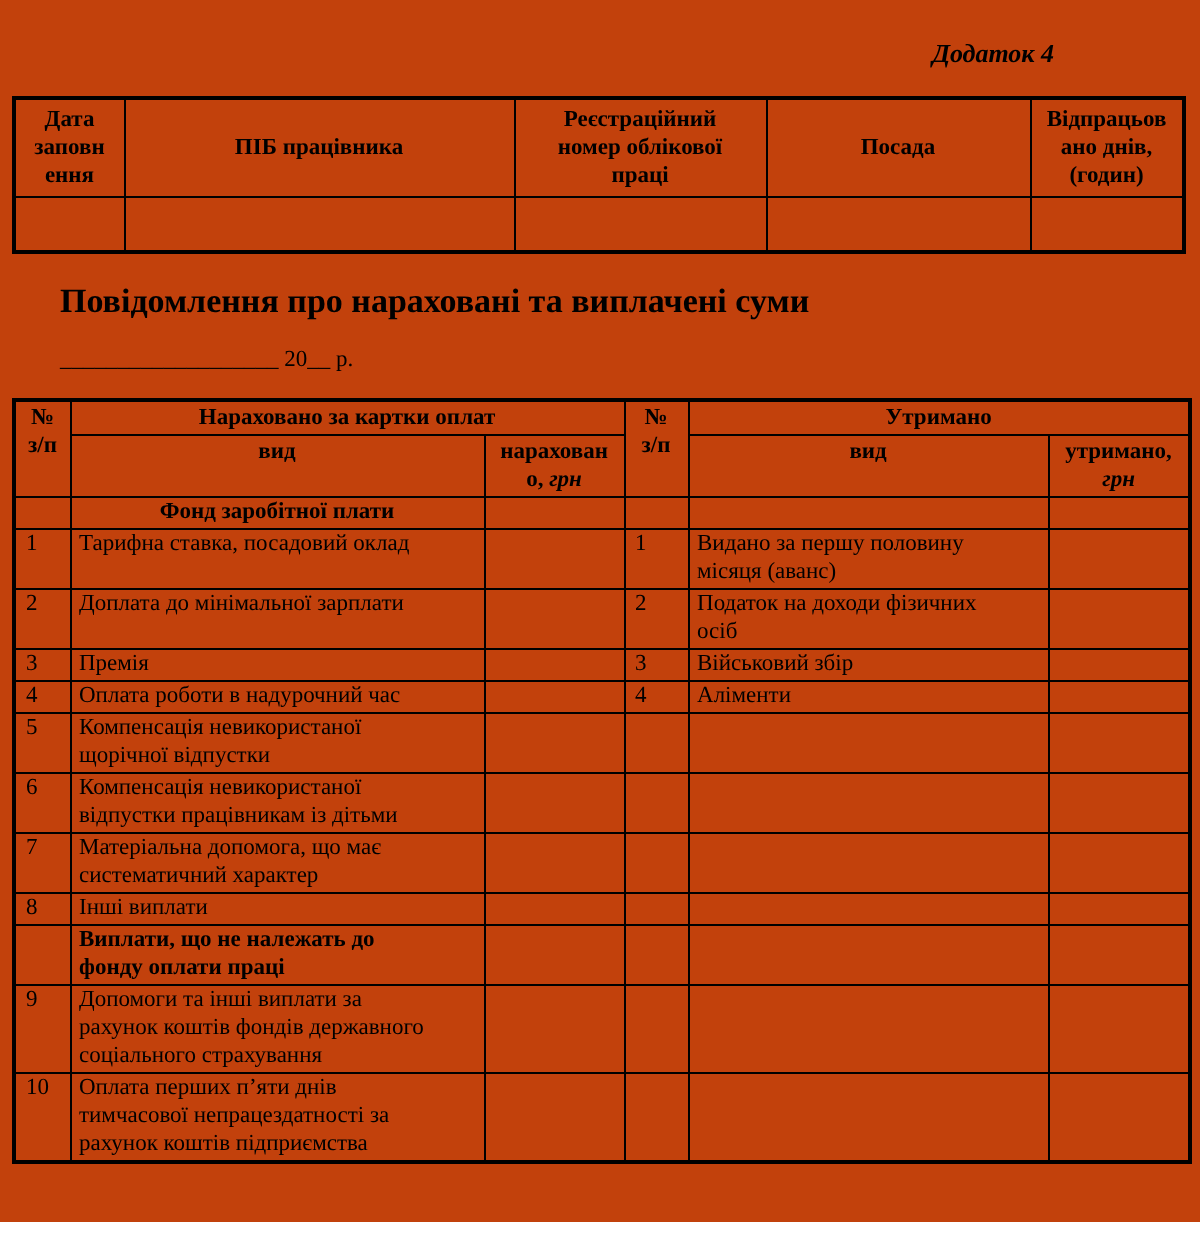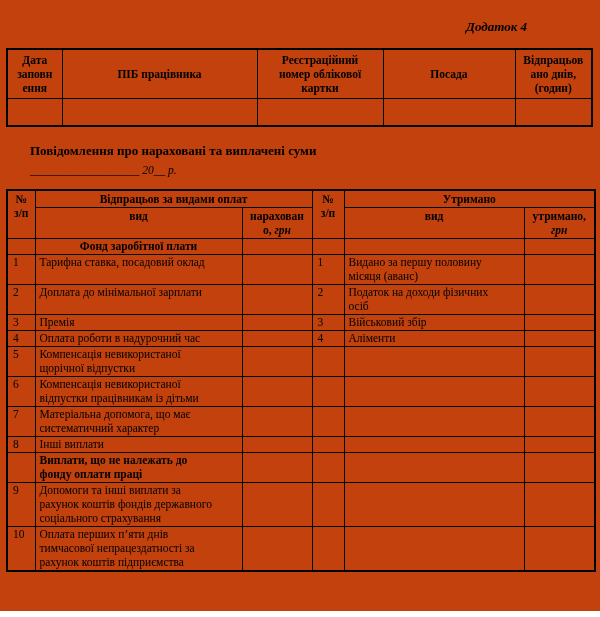--- a/index.html
+++ b/index.html
@@ -34,22 +34,22 @@
   .t1 th, .t1 td, .t2 th, .t2 td { border: 1px solid #000; }
   
   .t1 { margin: 13px 0 0 6px; width: 586px; }
   .t1 th {
     font-size: 11.5px; font-weight: bold; text-align: center;
     vertical-align: middle; line-height: 14px; padding: 3px 2px;
     white-space: pre-line;
   }
   .t1 td.empty { height: 27px; }
   
-  .notice-title { margin: 16px 0 4px 30px; font-weight: bold; font-size: 13px; line-height: 16px; }
-  .notice-date  { margin: 0 16px 0 30px; font-size: 11.5px; line-height: 15px; font-style: italic; }
+  .notice-title { margin: 16px 0 14px 30px; font-weight: bold; font-size: 17px; line-height: 16px; }
+  .notice-date  { margin: 0 16px 0 30px; font-size: 11.5px; line-height: 15px; }
   
   .t2 { margin: 11px 0 0 6px; width: 588px; font-size: 11.5px; }
   .t2 th {
     font-weight: bold; text-align: center; vertical-align: top;
     line-height: 14px; padding: 1px 2px; white-space: pre-line;
     font-size: 11.5px;
   }
   .t2 th.group-h { height: 18px; }
   .t2 td {
     vertical-align: top; line-height: 14px;
@@ -79,21 +79,21 @@
         <col style="width:77px">
     </colgroup>
     <tbody>
         <tr>
       <th>Дата
 заповн
 ення</th>
       <th>ПІБ працівника</th>
       <th>Реєстраційний
 номер облікової
-картки</th>
+праці</th>
       <th>Посада</th>
       <th>Відпрацьов
 ано днів,
 (годин)</th>
     </tr>
     <tr>
       <td class="empty"></td>
       <td class="empty"></td>
       <td class="empty"></td>
       <td class="empty"></td>
@@ -111,21 +111,21 @@
         <col style="width:207px">
         <col style="width:70px">
         <col style="width:32px">
         <col style="width:180px">
         <col style="width:71px">
     </colgroup>
     <tbody>
         <tr>
       <th rowspan="2">№
 з/п</th>
-      <th colspan="2" class="group-h">Відпрацьов за видами оплат</th>
+      <th colspan="2" class="group-h">Нараховано за картки оплат</th>
       <th rowspan="2">№
 з/п</th>
       <th colspan="2" class="group-h">Утримано</th>
     </tr>
     <tr>
       <th>вид</th>
       <th><span>нарахован</span><br><span>о, </span><span class="unit">грн</span></th>
       <th>вид</th>
       <th><span>утримано,</span><br><span class="unit">грн</span></th>
     </tr>

